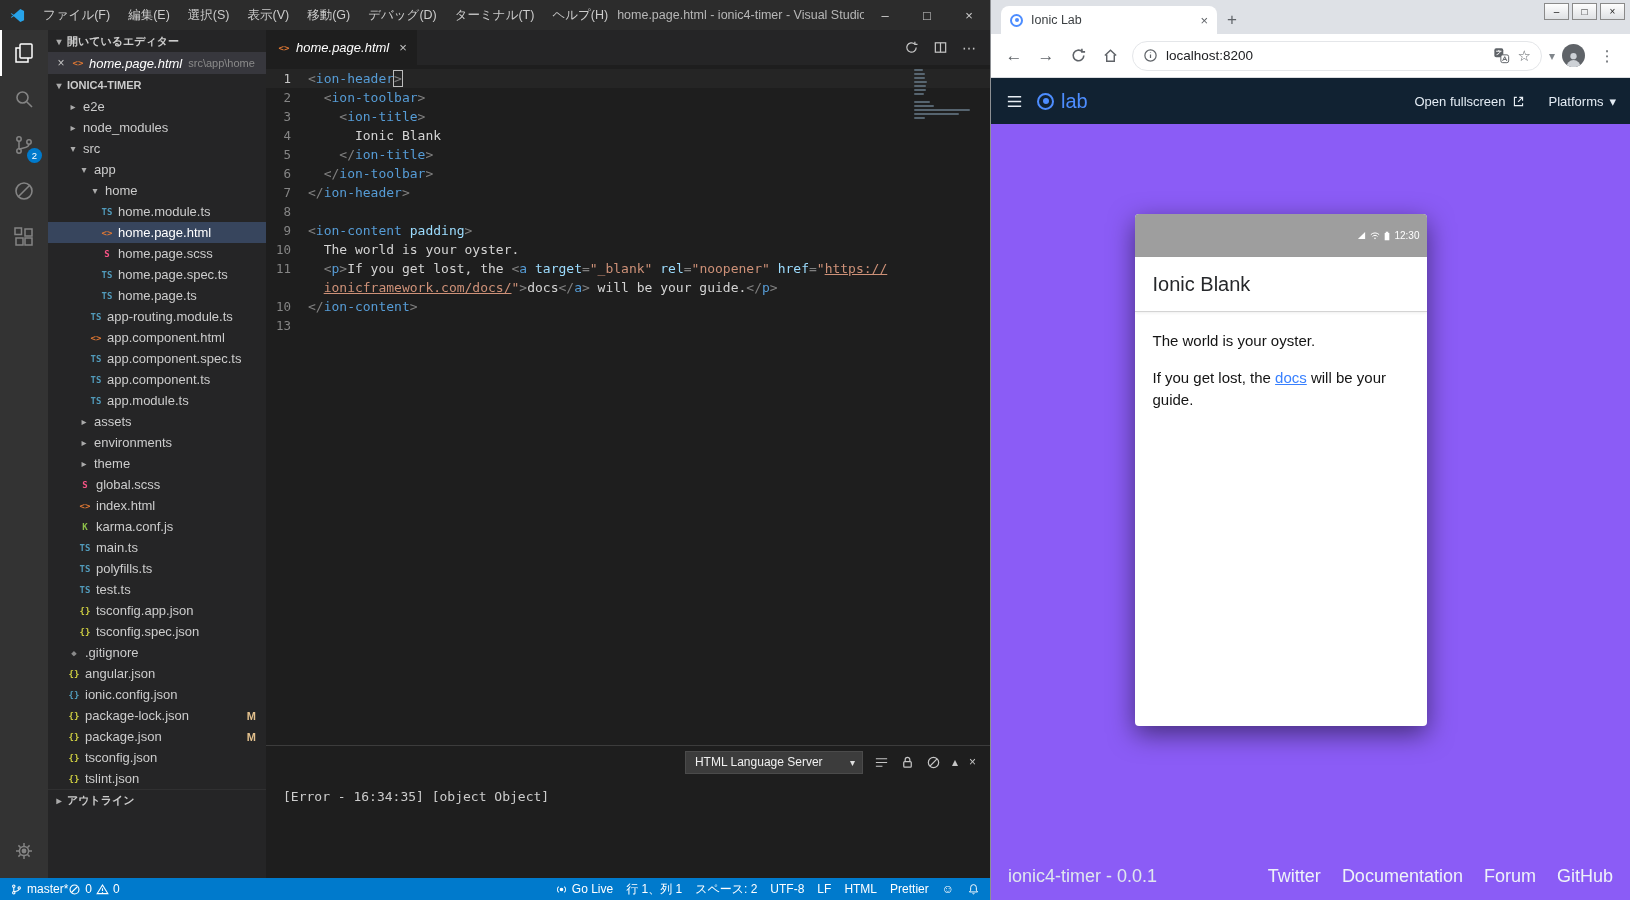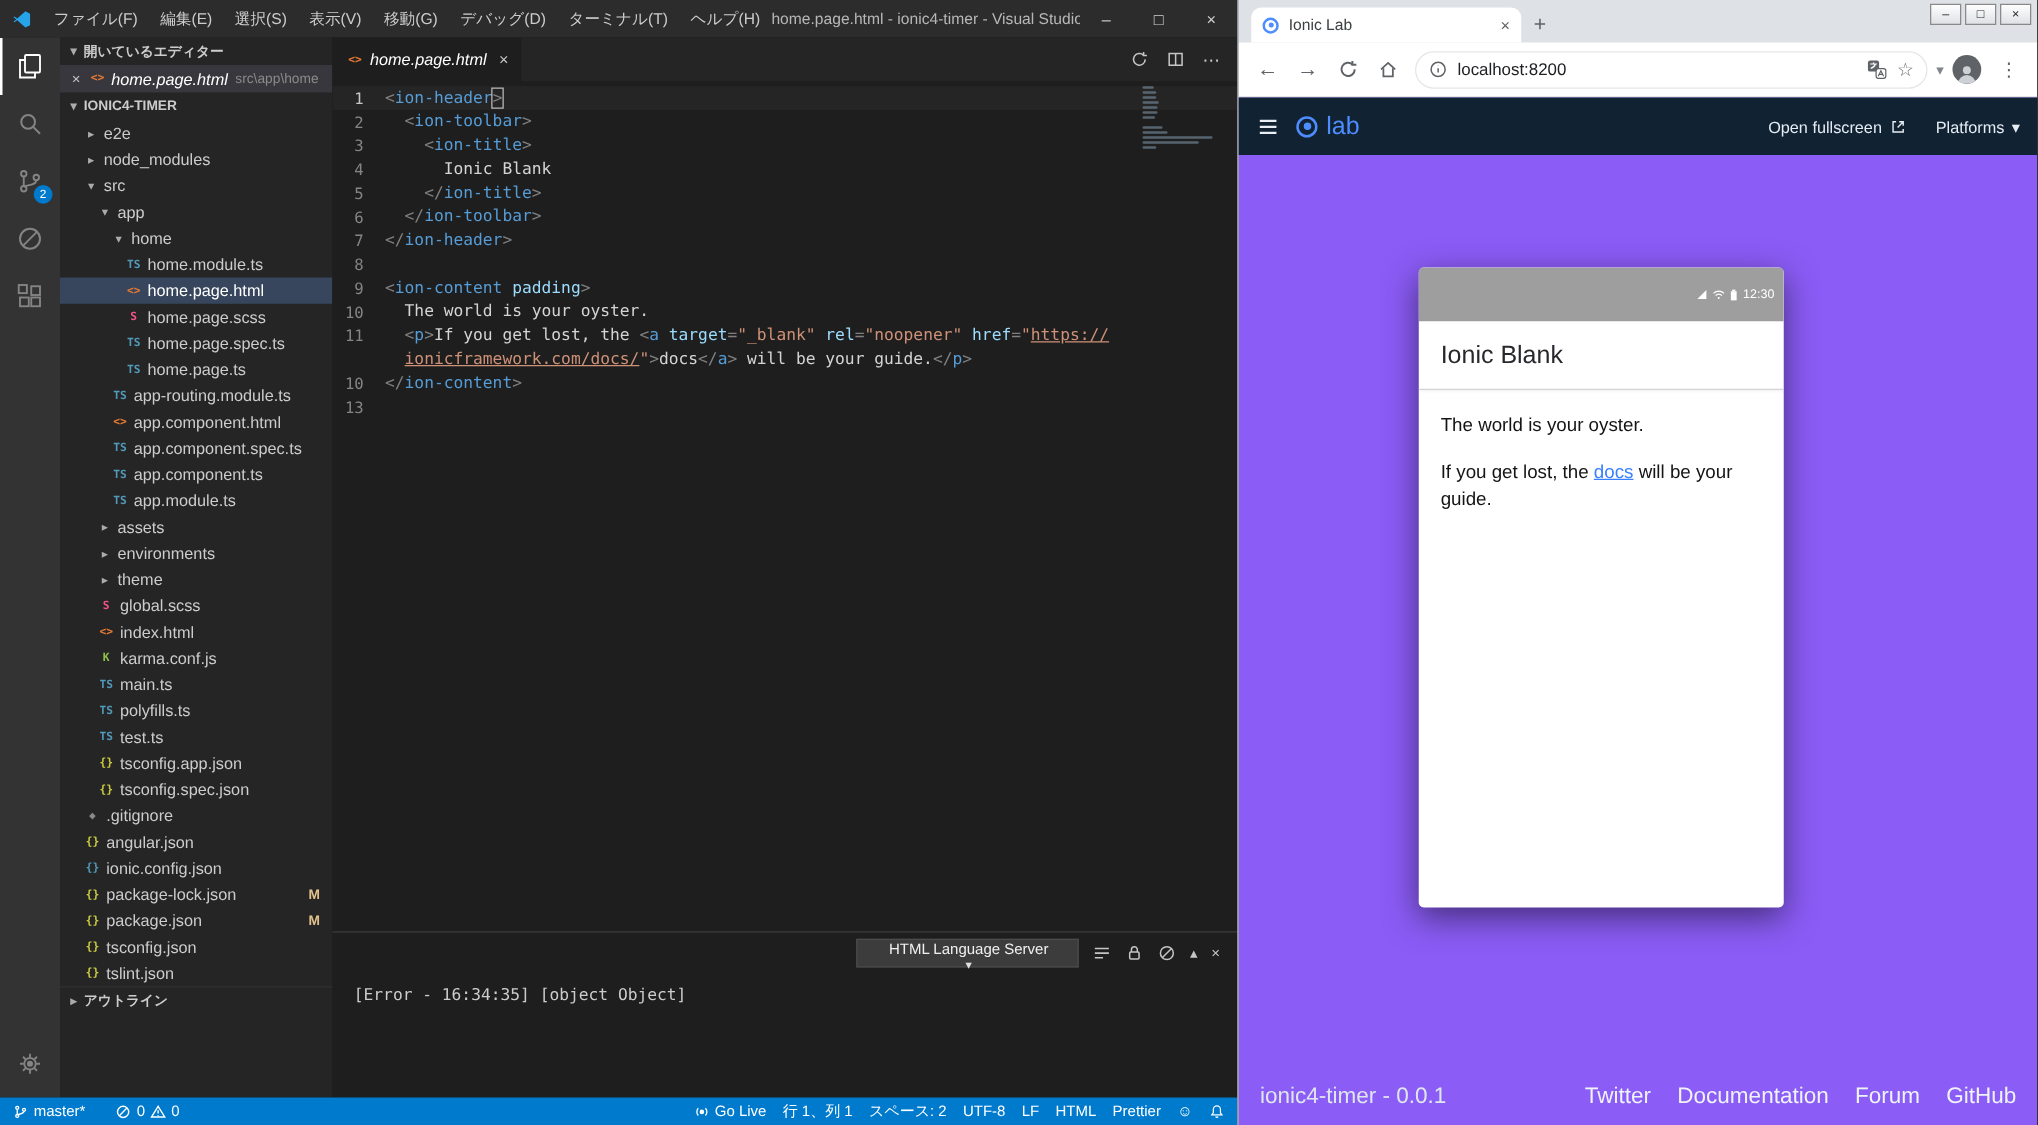--- a/index.html
+++ b/index.html
@@ -62,28 +62,28 @@
   .tk-txt , .tk-ws { color:var(--c-txt); }
   .tk-curbox { color:var(--c-punct); outline:1px solid #bcbcbc; }
   .minimap { position:absolute; top:4px; right:14px; width:62px; display:flex; flex-direction:column; gap:2px; }
   .mbar { height:2px; background:#7b93a5; opacity:.6; border-radius:1px; }
 
   .panel { flex:0 0 133px; border-top:1px solid #3c3c3c; display:flex; flex-direction:column; }
   .panel-head { flex:0 0 32px; display:flex; align-items:center; padding:0 14px; gap:16px; }
   .ptab { color:#9b9b9b; font-size:12px; padding:7px 1px 4px; white-space:nowrap; }
   .ptab.active { color:#e7e7e7; border-bottom:1px solid #e7e7e7; }
   .panel-right { margin-left:auto; display:flex; align-items:center; gap:11px; color:#c5c5c5; }
-  .pl-select { display:flex; align-items:center; justify-content:space-between; background:#3c3c3c; border:1px solid #4b4b4b; color:#f0f0f0; font-size:12px; height:23px; min-width:178px; padding:0 7px 0 9px;flex-direction:column; }
+  .pl-select { display:flex; align-items:center; justify-content:space-between; background:#3c3c3c; border:1px solid #4b4b4b; color:#f0f0f0; font-size:12px; height:23px; min-width:178px; padding:0 7px 0 9px; }
   .pl-select .chev { color:#e0e0e0; width:auto; flex:none; }
   .picon { display:flex; align-items:center; }
   .panel-glyph { font-size:12px; }
   .panel-body { font-family:"DejaVu Sans Mono",monospace; font-size:13px; color:#cccccc; padding:11px 17px; }
 
   .statusbar { flex:0 0 22px; background:var(--accent); display:flex; align-items:center; color:#fff; font-size:12px; padding:0 10px; }
-  .sb-left { display:flex; align-items:center; gap:24px; }
+  .sb-left { display:flex; align-items:center; gap:0; }
   .sb-right { margin-left:auto; display:flex; align-items:center; gap:13px; }
   .sbi { display:flex; align-items:center; gap:4px; white-space:nowrap; }
 
   
   .chrome { position:absolute; left:990px; top:0; width:640px; height:900px; display:flex; flex-direction:column; background:#fff; border-left:1px solid #8d9094; }
   .tabstrip { flex:0 0 34px; background:#dee1e6; display:flex; align-items:flex-end; position:relative; }
   .ctab { width:216px; height:28px; background:#fff; border-radius:8px 8px 0 0; margin-left:10px; display:flex; align-items:center; padding:0 9px; font-size:12.5px; color:#3c4043; }
   .ctab-title { margin-left:8px; flex:1; white-space:nowrap; overflow:hidden; }
   .ctab-close { color:#5f6368; font-size:13px; }
   .newtab { width:30px; height:28px; display:flex; align-items:center; justify-content:center; color:#5f6368; font-size:17px; }

